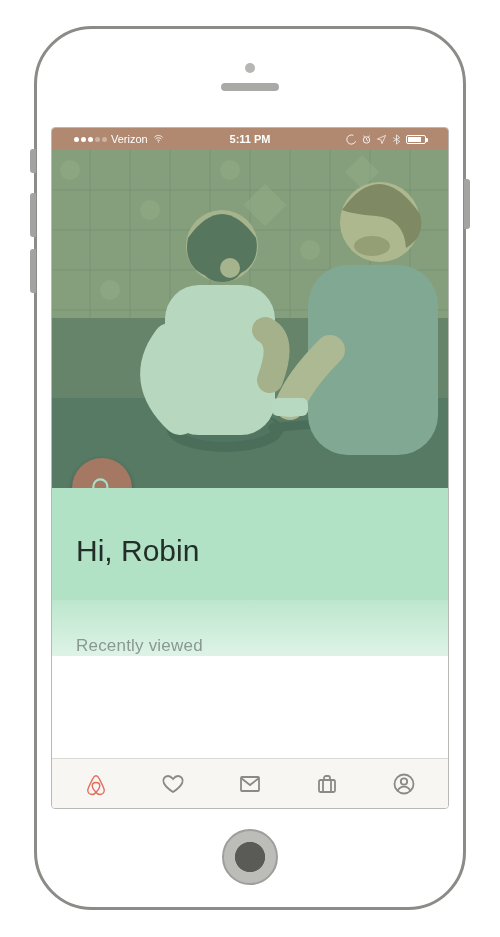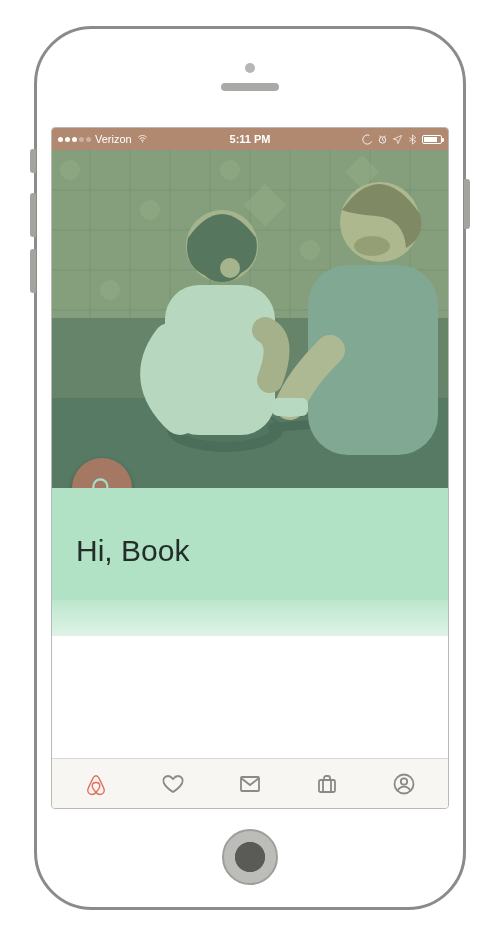--- a/index.html
+++ b/index.html
@@ -42,21 +42,21 @@
     border: 1px solid #b9b9b6;
     background: #fff;
   }
 
   
   .statusbar {
     position: relative; height: 22px; width: 100%;
     background: #b08970;
     color: #fff;
     display: flex; align-items: center; justify-content: space-between;
-    padding: 0 6px; font-size: 11px; font-weight: 500;
+    padding: 0 22px; font-size: 11px; font-weight: 500;
   }
   .statusbar .left, .statusbar .right { display: flex; align-items: center; gap: 4px; }
   .sig-dots { display: flex; gap: 2px; align-items: center; }
   .sig-dots span { width: 5px; height: 5px; border-radius: 50%; background: rgba(255,255,255,0.35); display:inline-block; }
   .sig-dots span.on { background: #fff; }
   .wifi { width: 13px; height: 10px; }
   .center-time { position: absolute; left: 50%; transform: translateX(-50%); font-weight: 600; }
   .sb-ico { width: 11px; height: 11px; opacity: 0.95; }
   .batt { display:inline-block; position:relative; width:20px; height:9px; border:1px solid #fff; border-radius:2px; }
   .batt::after { content:""; position:absolute; right:-3px; top:2px; width:2px; height:4px; background:#fff; border-radius:0 1px 1px 0; }
@@ -257,25 +257,26 @@
           <div class="search-fab">
             <svg viewBox="0 0 24 24" fill="none" stroke-width="2" stroke-linecap="round">
               <circle cx="10.5" cy="10.5" r="6.5"></circle>
               <line x1="20" y1="20" x2="15" y2="15"></line>
             </svg>
           </div>
         </div>
 
         <div class="welcome">
           <div class="overlay-green"></div>
-          <div class="greeting">Hi, Book</div>
+          <div class="greeting">Hi, Robin</div>
         </div>
 
         <div class="recent">
           <div class="overlay-green"></div>
+          <span>Recently viewed</span>
         </div>
 
       </div>
 
       <div class="tabbar">
         <div class="tab logo">
           <svg viewBox="0 0 32 32" stroke-width="1.8">
             <path d="M16 5c-2 0-3 1.4-4 3.4C9.6 13.2 5 22 5 24.4 5 27.6 7.6 30 11 30c2.4 0 3.8-1.4 5-3 1.2 1.6 2.6 3 5 3 3.4 0 6-2.4 6-5.6C27 22 22.4 13.2 20 8.4 19 6.4 18 5 16 5z"></path>
             <path d="M16 27c-3.4-3.4-5-6.2-5-8.6 0-2.6 2.2-4.4 5-4.4s5 1.8 5 4.4c0 2.4-1.6 5.2-5 8.6z"></path>
           </svg>

